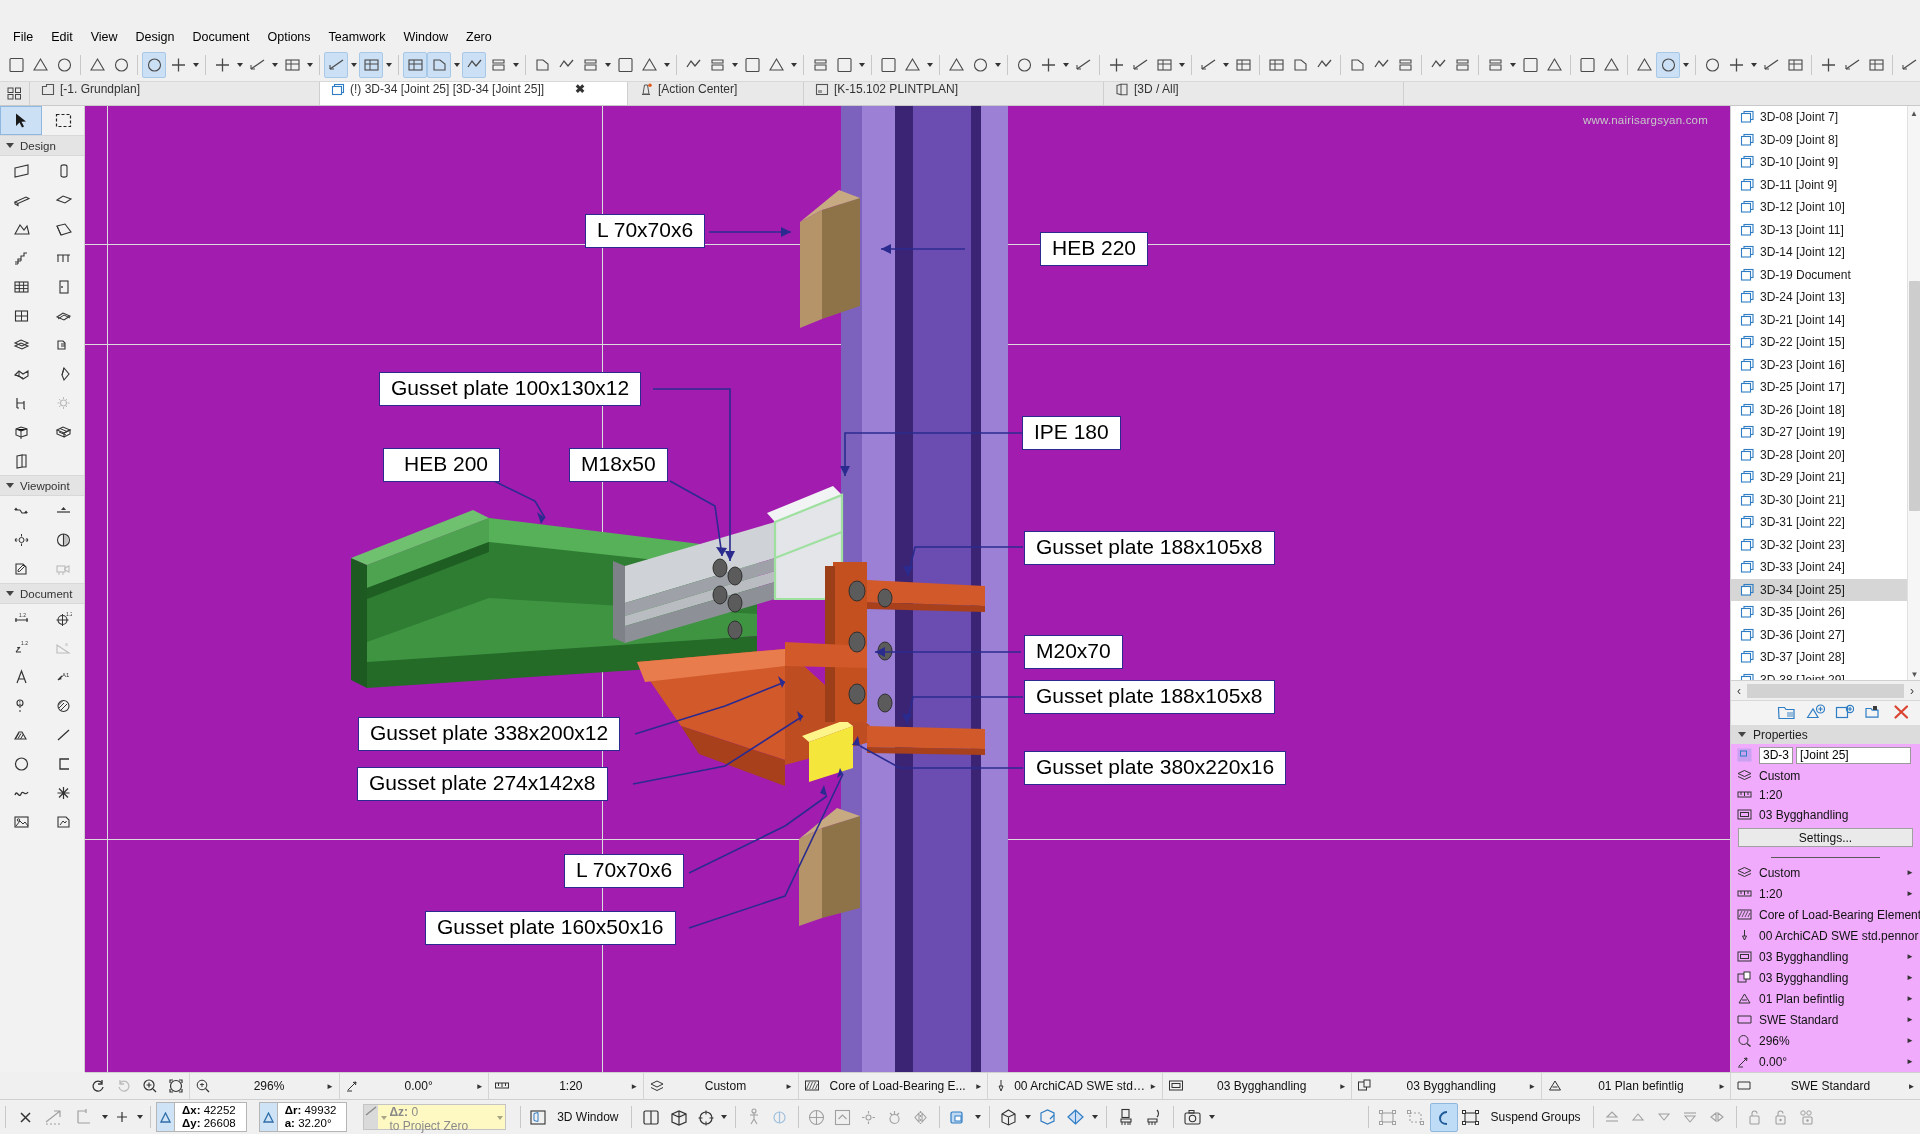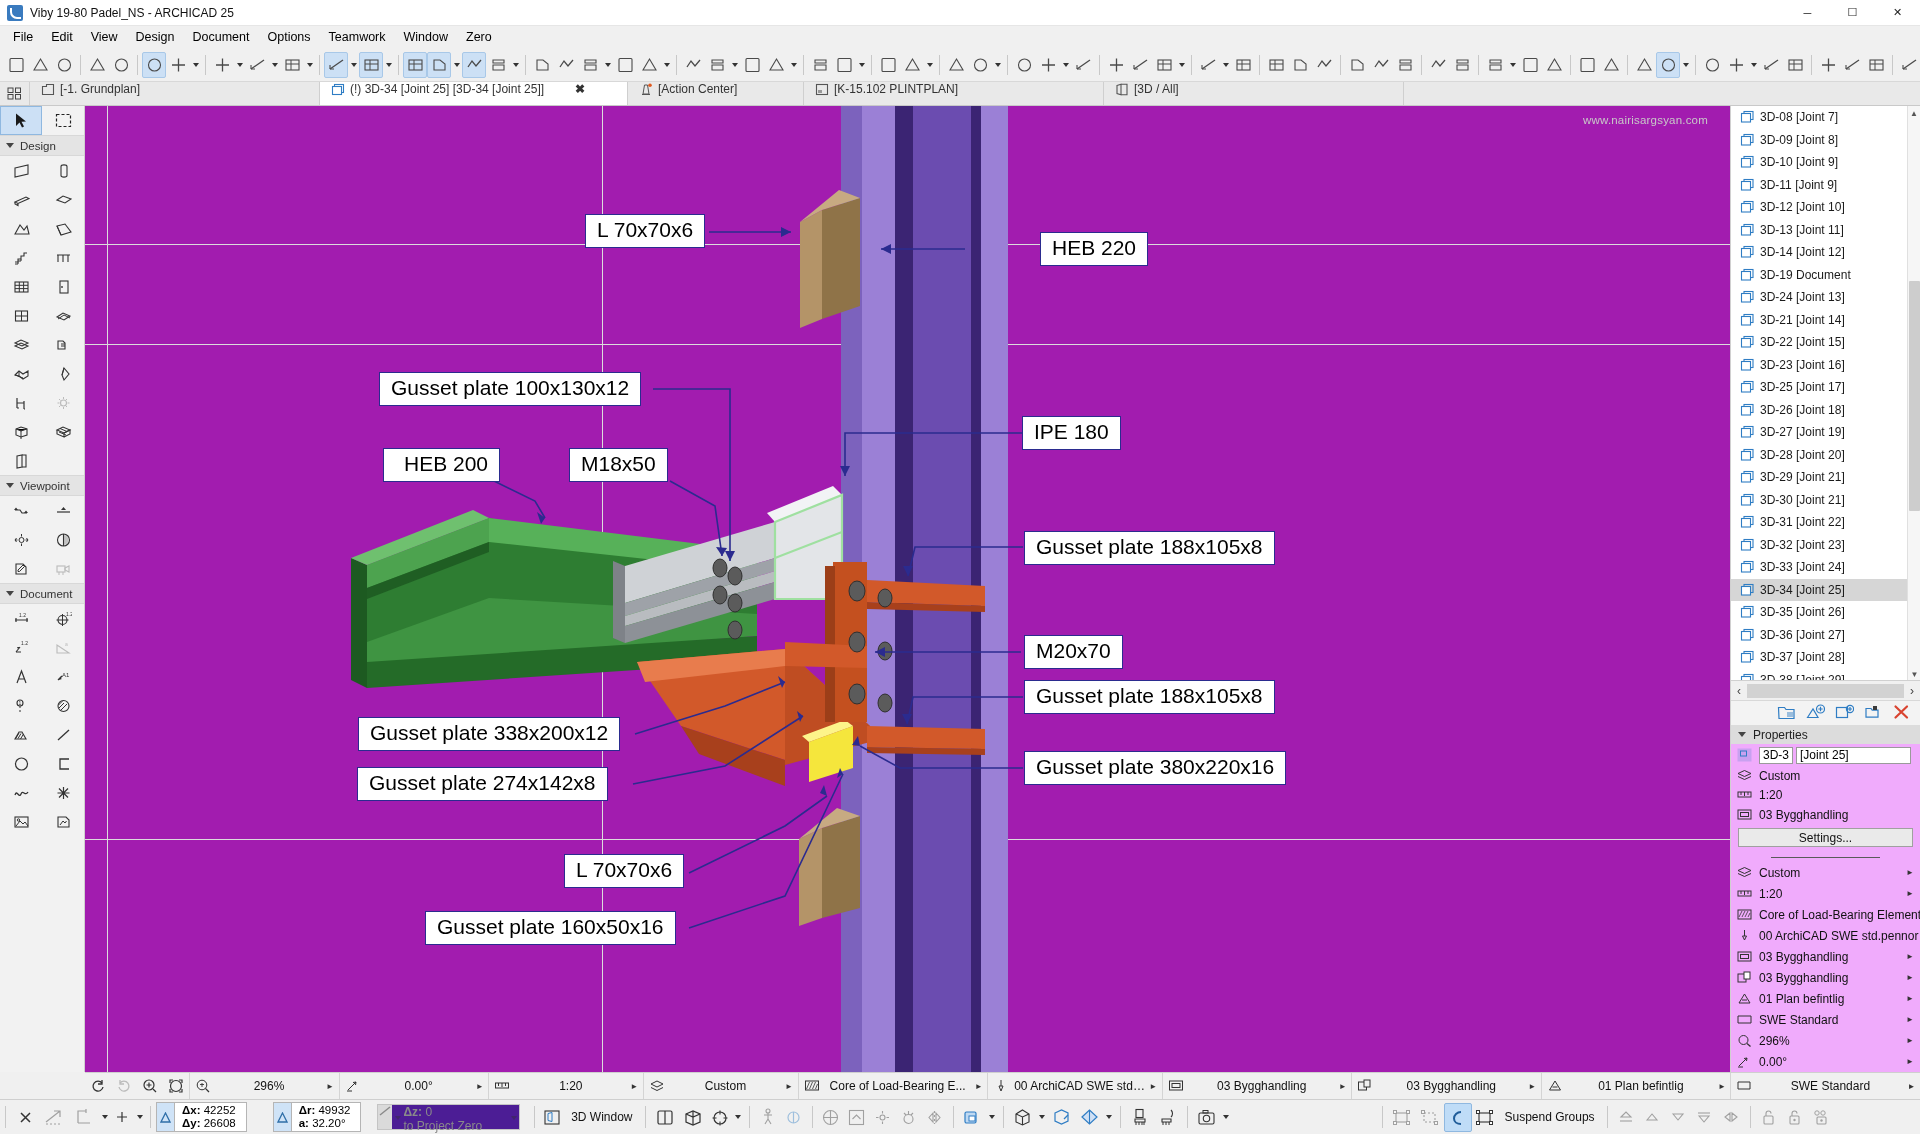--- a/index.html
+++ b/index.html
@@ -157,40 +157,31 @@
   }
   .bb { height:29px; display:flex; align-items:center; justify-content:center; flex:none; }
   .bbsep{ width:1px; height:22px; background:#c8c8c8; margin:0 5px; flex:none;}
   .coordbox{
     display:flex; align-items:stretch; border:1px solid #b5b5b5; background:#fff; height:30px; flex:none;
   }
   .coordbox .cflag{ width:18px; background:#cfe3f7; border-right:1px solid #b5b5b5; display:flex; align-items:center; justify-content:center;}
   .coordbox .cvals{ padding:1px 10px 1px 7px; display:flex; flex-direction:column; justify-content:center; line-height:13px; font-size:11.5px;}
   .coordbox .cvals b{ font-weight:bold; }
   .greybox{
-    display:flex; align-items:stretch; height:26px; background:#4c1d95; border:1px solid #c4c4c4; color:#8a8a8a; flex:none;
+    display:flex; align-items:stretch; height:26px; background:#fef9c3; border:1px solid #c4c4c4; color:#8a8a8a; flex:none;
   }
   .bbtxt{ padding:0 7px; font-size:12px; color:#111; }
   .bb.on{ background:#bfdcf7; border:1px solid #8fb8e0; border-radius:2px; }
   .dim{ opacity:.42; }
 </style>
 </head>
 <body>
 
 <div class="app">
 
-  <div class="titlebar">
-    <div class="app-icon"></div>
-    <div class="title">Viby 19-80 Padel_NS - ARCHICAD 25</div>
-    <div class="winbtns">
-      <div class="winbtn">─</div>
-      <div class="winbtn">☐</div>
-      <div class="winbtn close">✕</div>
-    </div>
-  </div>
 
   <div class="menubar">
     <div class="menuitem">File</div>
     <div class="menuitem">Edit</div>
     <div class="menuitem">View</div>
     <div class="menuitem">Design</div>
     <div class="menuitem">Document</div>
     <div class="menuitem">Options</div>
     <div class="menuitem">Teamwork</div>
     <div class="menuitem">Window</div>
@@ -1610,21 +1601,21 @@
           </svg>
       </div>
       <div class="cvals">
         <div><b>Δx:</b>
              <span>42252</span></div>
         <div><b>Δy:</b>
              <span>26608</span></div>
       </div>
     </div>
 
-    <div class="coordbox" style="margin-left:26px">
+    <div class="coordbox" style="margin-left:12px">
       <div class="cflag">
         <svg width="11" height="11" viewBox="0 0 11 11">
             <path d="M5.5 1 10 10H1z" fill="none" stroke="#2f6fa8" stroke-width="1.3"></path>
           </svg>
       </div>
       <div class="cvals">
         <div><b>Δr:</b>
              <span>49932</span></div>
         <div><b>a:</b>
              <span>32.20°</span></div>

